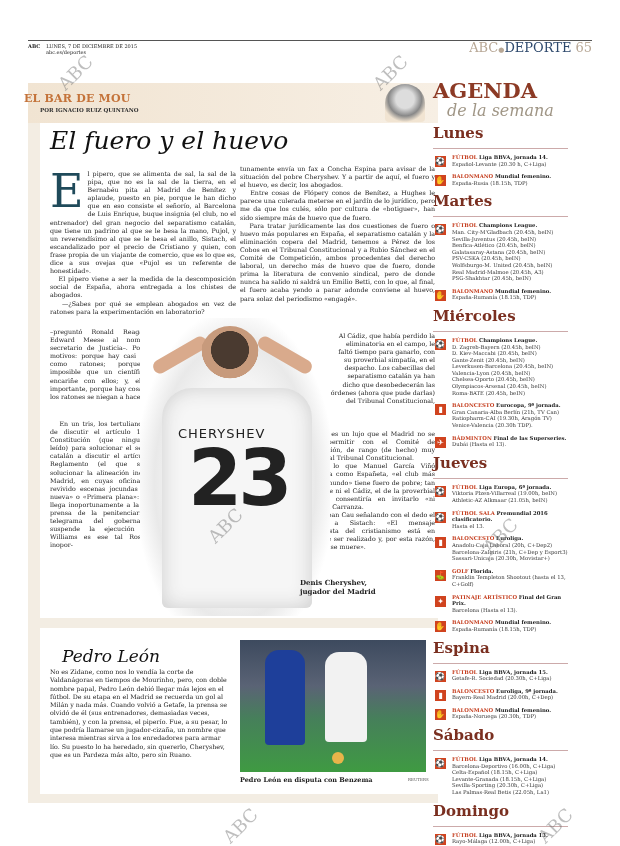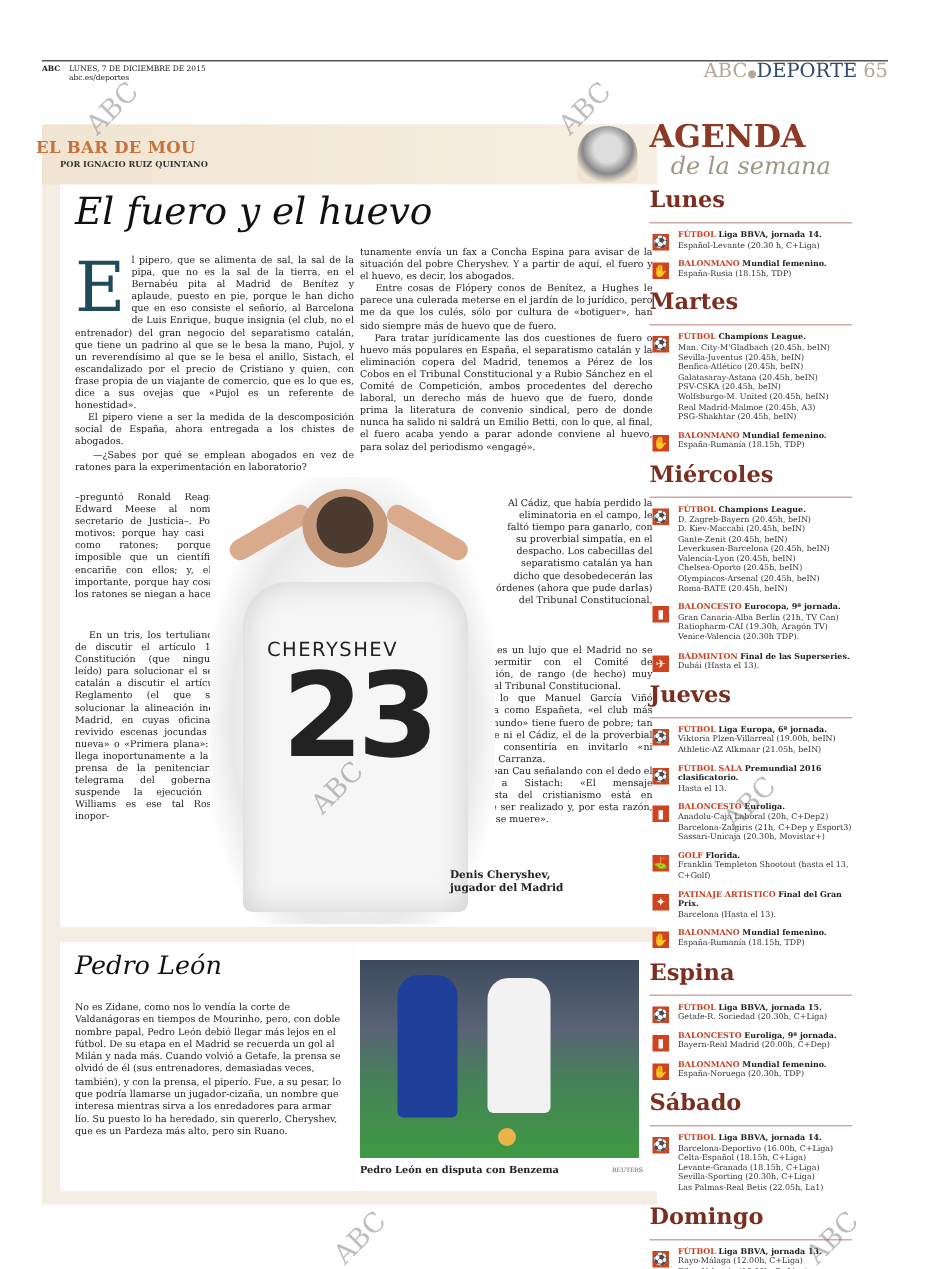--- a/index.html
+++ b/index.html
@@ -114,21 +114,21 @@
   <div class="head"></div>
   <div class="name">CHERYSHEV</div>
   <div class="num">23</div>
 </div>
 <div class="caption">
   <span>Denis Cheryshev,</span><br>
   <span>jugador del Madrid</span>
 </div>
 
 <div class="sub-panel"></div>
-<h2 class="sub-title" style="margin:0;font-weight:normal">Pedro León</h2>
+<h2 class="sub-title" style="margin:12px;font-weight:normal">Pedro León</h2>
 <div class="sub-body">No es Zidane, como nos lo vendía la corte de Valdanágoras en tiempos de Mourinho, pero, con doble nombre papal, Pedro León debió llegar más lejos en el fútbol. De su etapa en el Madrid se recuerda un gol al Milán y nada más. Cuando volvió a Getafe, la prensa se olvidó de él (sus entrenadores, demasiadas veces, también), y con la prensa, el piperío. Fue, a su pesar, lo que podría llamarse un jugador-cizaña, un nombre que interesa mientras sirva a los enredadores para armar lío. Su puesto lo ha heredado, sin quererlo, Cheryshev, que es un Pardeza más alto, pero sin Ruano.</div>
 <div class="photo-panel"></div>
 <div class="photo">
   <div class="p1"></div>
   <div class="p2"></div>
   <div class="ball"></div>
 </div>
 <div class="photo-caption">Pedro León en disputa con Benzema</div>
 <div class="photo-credit">REUTERS</div>
 

